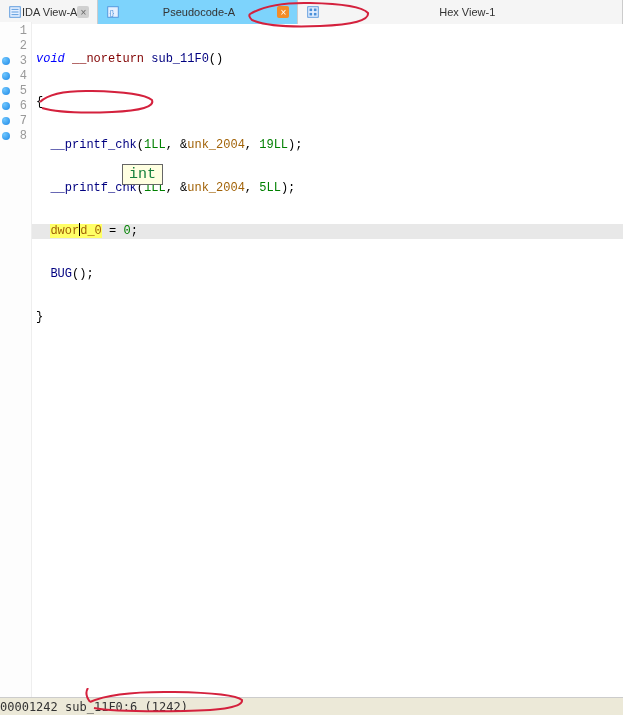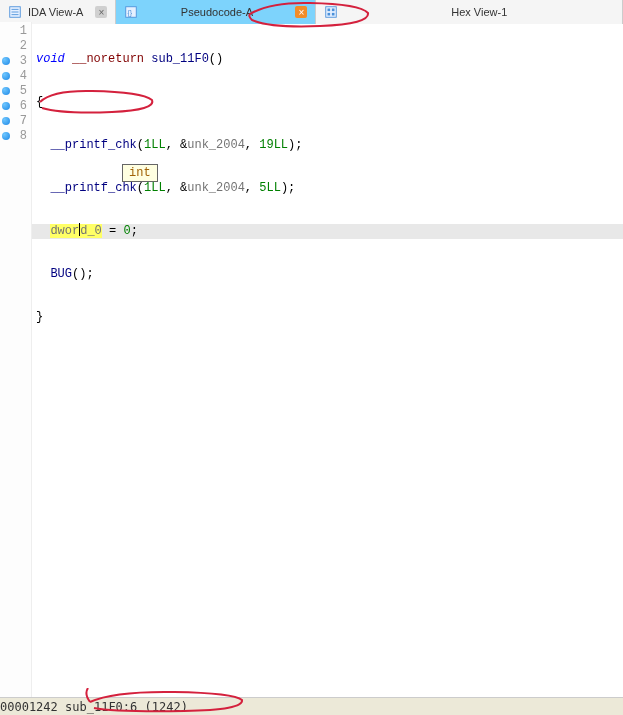--- a/index.html
+++ b/index.html
@@ -24,21 +24,20 @@
     font-family: Verdana, sans-serif;
     font-size: 11px;
   }
   .tab {
     display: flex;
     align-items: center;
     padding: 12px 8px;
     border-right: 1px solid #ccc;
     background: #f5f5f5;
     cursor: pointer;
-    gap: 6px;
     min-width: 0;
   }
   .tab.active { background: #7dd3fc; }
   .tab-icon { width: 14px; height: 14px; flex-shrink: 0; }
   .tab-label { white-space: nowrap; color: #333; }
   .tab-close {
     width: 12px; height: 12px;
     display: flex; align-items: center; justify-content: center;
     font-size: 10px; color: #888; border-radius: 2px;
     flex-shrink: 0;
@@ -83,39 +82,39 @@
     height: 15px;
     line-height: 15px;
     padding-left: 4px;
   }
   .hl-line { background: #e8e8e8; }
   .kw-void { color: #0000ff; font-style: italic; }
   .kw-noret { color: #800000; margin-top: 31px; }
   .fn { color: #000080; }
   .num { color: #008000; }
   .txt { color: #000; }
-  .ref { color: #737373; }
+  .ref { color: #a16207; }
   .bug { color: #000080; }
   .hl-yellow { background: #ffff66; }
   .cursor {
     display: inline-block;
     width: 1px; height: 13px;
     background: #000;
     vertical-align: middle;
     position: relative;
     top: -1px;
   }
   .hint-box {
     position: absolute;
     left: 90px; top: 142px;
     background: #ffffe1;
     border: 1px solid #666;
     padding: 1px 6px;
-    font-size: 12px;
-    color: #a16207;
+    font-size: 15px;
+    color: #15803d;
   }
   .statusbar {
     height: 18px;
     line-height: 18px;
     background: #ece9d8;
     border-top: 1px solid #ccc;
     font-size: 12px;
     color: #333;
     font-family: "Consolas", monospace;
   }

